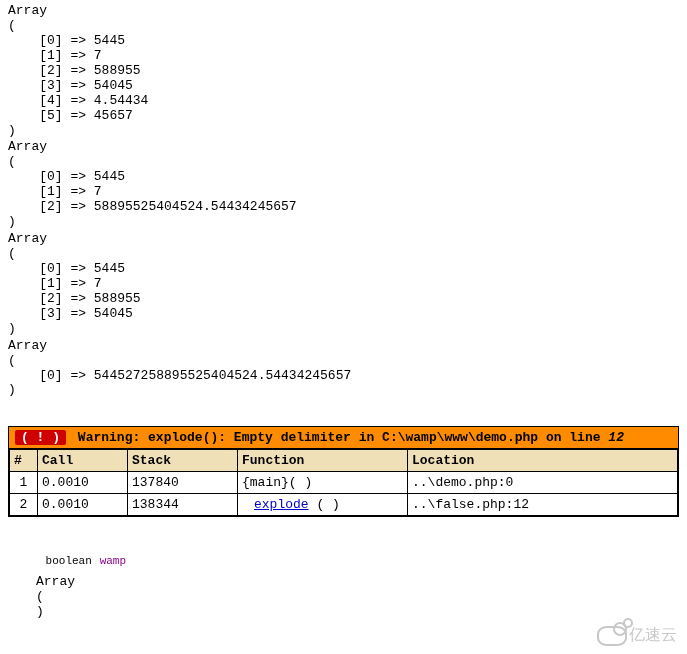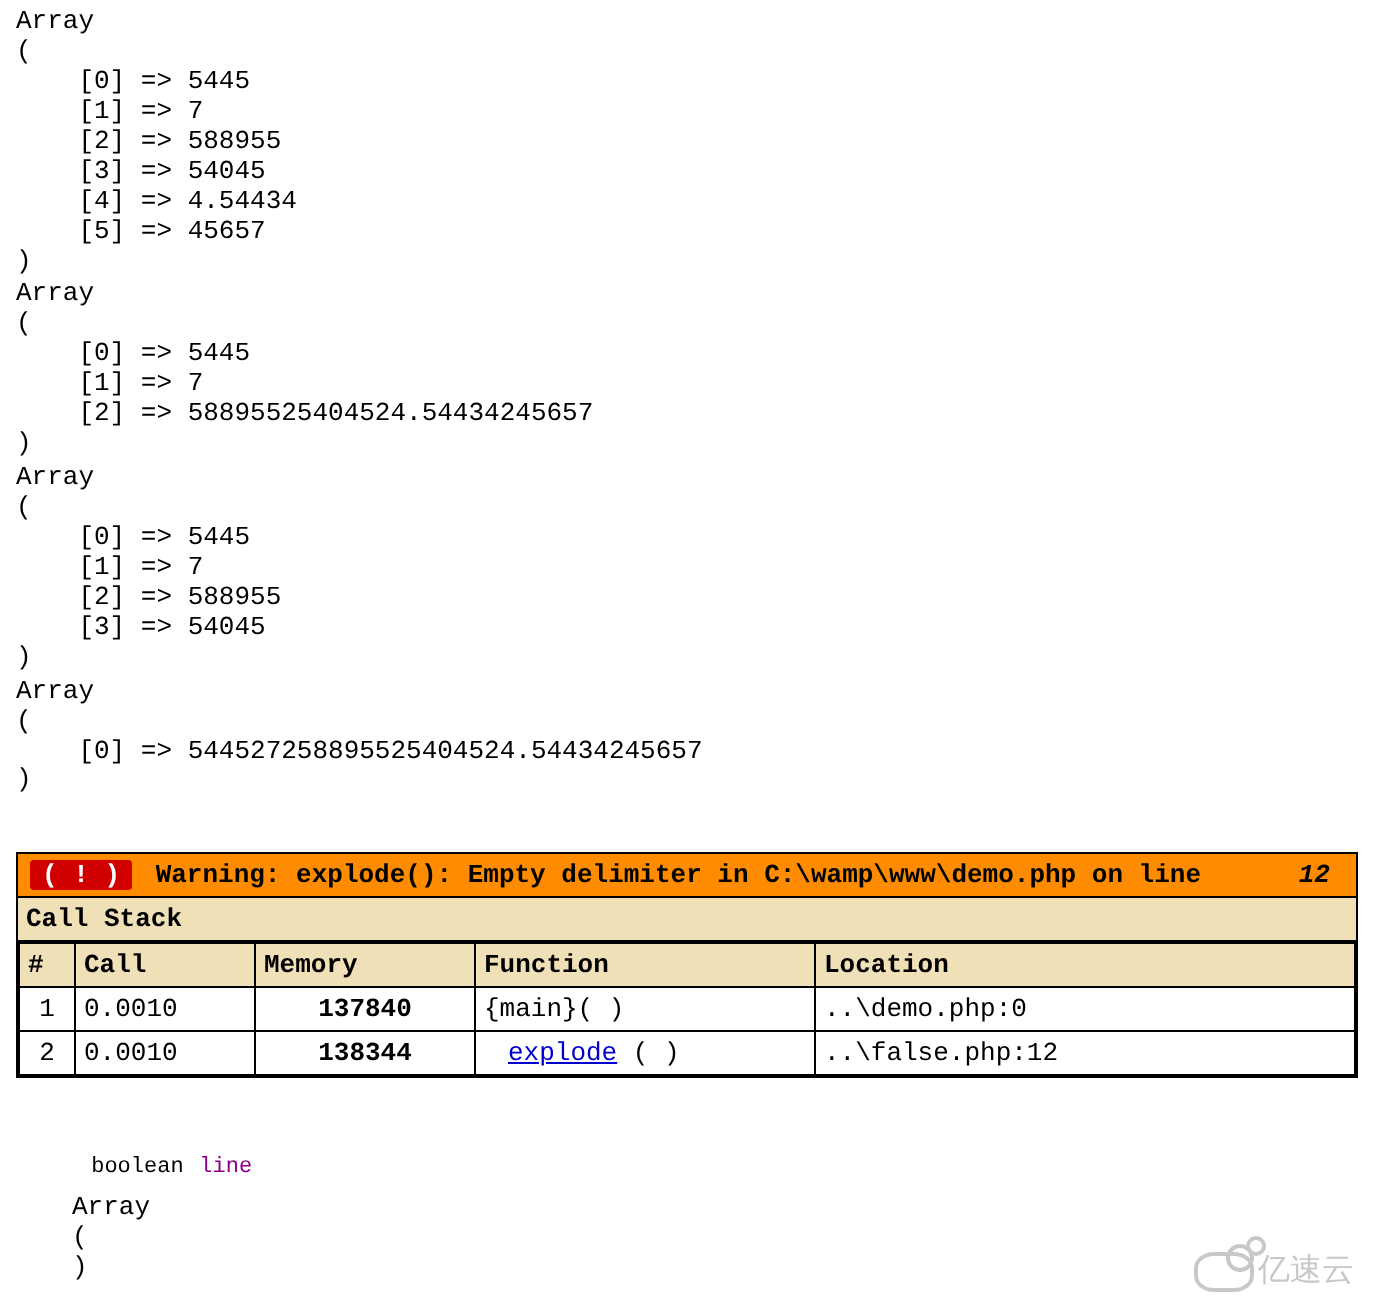--- a/index.html
+++ b/index.html
@@ -31,21 +31,21 @@
     }
     .warn-icon {
       display: inline-block;
       background: #d00000;
       color: #ffffff;
       padding: 0 6px;
       margin-right: 4px;
       font-weight: bold;
       border-radius: 2px;
     }
-    .warn-line-em { font-style: italic; margin-left: 41px; }
+    .warn-line-em { font-style: italic; }
     .xdebug-callstack-title {
       background: #f0e0b8;
       font-weight: bold;
       padding: 3px 4px;
       border-bottom: 1px solid #000;
       font-size: 13px;
     }
     .xdebug-table {
       width: 100%;
       border-collapse: collapse;
@@ -58,21 +58,21 @@
       border: 1px solid #000;
       padding: 3px 4px;
     }
     .xdebug-table td {
       background: #ffffff;
       border: 1px solid #000;
       padding: 3px 4px;
     }
     .col-num { width: 28px; text-align: center; }
     .col-time { width: 90px; padding-right: 6px; }
-    .col-mem { width: 110px; text-align: center; padding-right: 6px; font-weight: bold; }
+    .col-mem { width: 110px; text-align: left; padding-right: 6px; }
     .col-fn { width: 170px; }
     .fn-link { color: #0000cc; text-decoration: underline; margin-left: 12px; }
     .var-type { font-size: 11px; color: #000; padding-left: 22px; }
     .var-bool { font-size: 11px; color: #8b008b; }
     .bottom-block { margin-top: 6px; white-space: pre; line-height: 1.15; margin-left: 28px; }
     .watermark {
       position: fixed;
       bottom: 8px;
       right: 10px;
       color: #c8c8c8;
@@ -129,27 +129,26 @@
 (
     [0] =&gt; 544527258895525404524.54434245657
 )</div>
   </div>
 
 <div class="xdebug-box">
   <div class="xdebug-warning">
     <span class="warn-icon">( ! )</span>
     <span>Warning: explode(): Empty delimiter in C:\wamp\www\demo.php on line </span><span class="warn-line-em">12</span>
   </div>
-  <div class="xdebug-callstack-title">Call Stack</div>
   <table class="xdebug-table">
     <thead>
       <tr>
         <th class="col-num">#</th>
         <th class="col-time">Call</th>
-        <th class="col-mem">Memory</th>
+        <th class="col-mem">Stack</th>
         <th class="col-fn">Function</th>
         <th>Location</th>
       </tr>
     </thead>
     <tbody id="callstack-body">
         <tr>
           <td class="col-num">1</td>
           <td class="col-time">0.0010</td>
           <td class="col-mem">137840</td>
           <td class="col-fn">{main}( )</td>
@@ -160,21 +159,21 @@
           <td class="col-time">0.0010</td>
           <td class="col-mem">138344</td>
           <td class="col-fn"><a class="fn-link" href="#">explode</a><span> ( )</span></td>
           <td>..\false.php:12</td>
         </tr>
       </tbody>
   </table>
 </div>
 
 <div class="dump-block">
-  <span class="var-type">boolean</span> <span class="var-bool">line</span>
+  <span class="var-type">boolean</span> <span class="var-bool">wamp</span>
 </div>
 
 <div class="bottom-block"><span>Array</span>
 <span>(</span>
 <span>)</span></div>
 
 <div class="watermark">
   <span class="watermark-logo"></span>
   <span>亿速云</span>
 </div>

